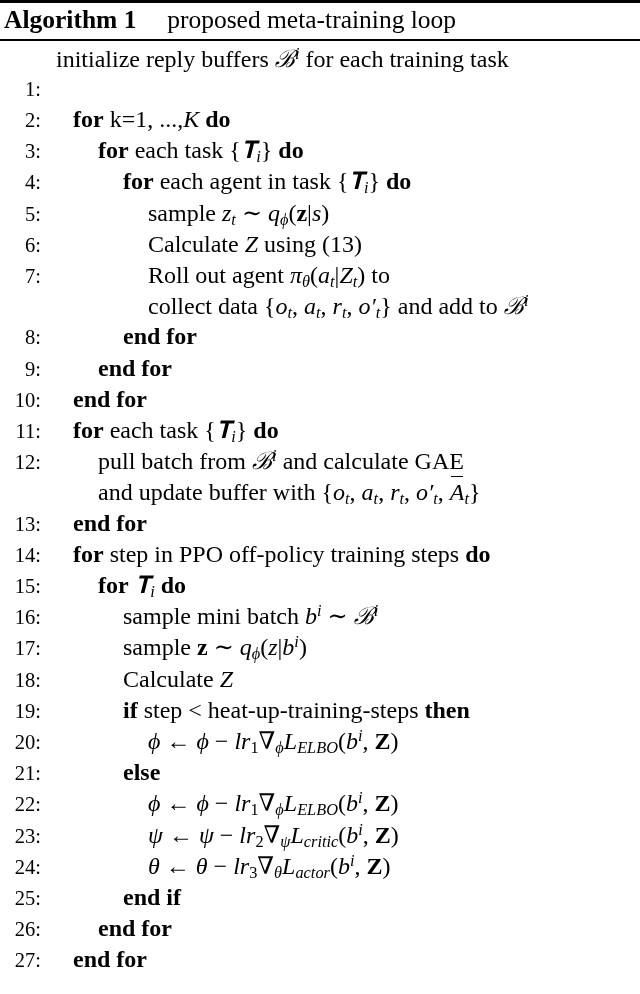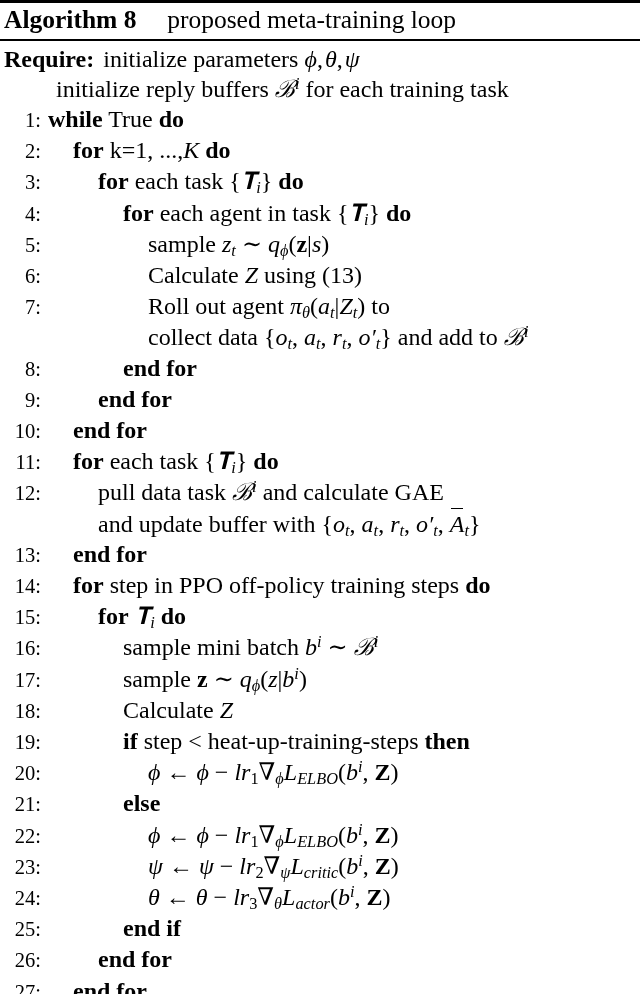--- a/index.html
+++ b/index.html
@@ -125,38 +125,33 @@
   .spw { display: inline-block; width: 0.46em; }
 </style>
 </head>
 <body>
 
 <div id="algorithm-box">
 
   <div class="rule-thick"></div>
 
   <div class="algo-title">
-    <span class="caption-label">Algorithm 8</span><span class="spw"></span><span class="caption-text">proposed meta-training loop</span>
+    <span class="caption-label">Algorithm 1</span><span class="spw"></span><span class="caption-text">proposed meta-training loop</span>
   </div>
 
   <div class="rule-thin"></div>
 
   <div class="algo-body">
 
-    <div class="require-line">
-      <span class="require-label">Require:</span>
-      <span>initialize parameters&nbsp;<span class="math">ϕ</span><span class="op">,</span> <span class="math">θ</span><span class="op">,</span> <span class="math">ψ</span></span>
-    </div>
     <div class="require-line">
       <span class="require-cont">initialize reply buffers <span class="cal">ℬ</span><sup class="mi">i</sup> for each training task</span>
     </div>
 
     <div class="algo-line">
       <span class="lineno">1:</span>
-      <span class="linebody ind0"><span class="kw">while</span> <span class="rm">True</span> <span class="kw">do</span></span>
     </div>
 
     <div class="algo-line">
       <span class="lineno">2:</span>
       <span class="linebody ind1"><span class="kw">for</span> <span class="rm">k=1, ...,</span><span class="math">K</span> <span class="kw">do</span></span>
     </div>
 
     <div class="algo-line">
       <span class="lineno">3:</span>
       <span class="linebody ind2"><span class="kw">for</span> <span class="rm">each task</span> <span class="op">{</span><span class="cal">𝐓</span><sub class="mi">i</sub><span class="op">}</span> <span class="kw">do</span></span>
@@ -202,21 +197,21 @@
       <span class="linebody ind1"><span class="kw">end for</span></span>
     </div>
 
     <div class="algo-line">
       <span class="lineno">11:</span>
       <span class="linebody ind1"><span class="kw">for</span> <span class="rm">each task</span> <span class="op">{</span><span class="cal">𝐓</span><sub class="mi">i</sub><span class="op">}</span> <span class="kw">do</span></span>
     </div>
 
     <div class="algo-line">
       <span class="lineno">12:</span>
-      <span class="linebody ind2"><span class="rm">pull data task</span> <span class="cal">ℬ</span><sup class="mi">i</sup> <span class="rm">and calculate GAE</span></span>
+      <span class="linebody ind2"><span class="rm">pull batch from</span> <span class="cal">ℬ</span><sup class="mi">i</sup> <span class="rm">and calculate GAE</span></span>
     </div>
 
     <div class="algo-line">
       <span class="lineno blank"></span>
       <span class="linebody ind2"><span class="rm">and update buffer with</span> <span class="op">{</span><span class="math">o</span><sub class="mi">t</sub><span class="op">,</span> <span class="math">a</span><sub class="mi">t</sub><span class="op">,</span> <span class="math">r</span><sub class="mi">t</sub><span class="op">,</span> <span class="math">o′</span><sub class="mi">t</sub><span class="op">,</span> <span class="overbar">A</span><sub class="mi">t</sub><span class="op">}</span></span>
     </div>
 
     <div class="algo-line">
       <span class="lineno">13:</span>
       <span class="linebody ind1"><span class="kw">end for</span></span>

